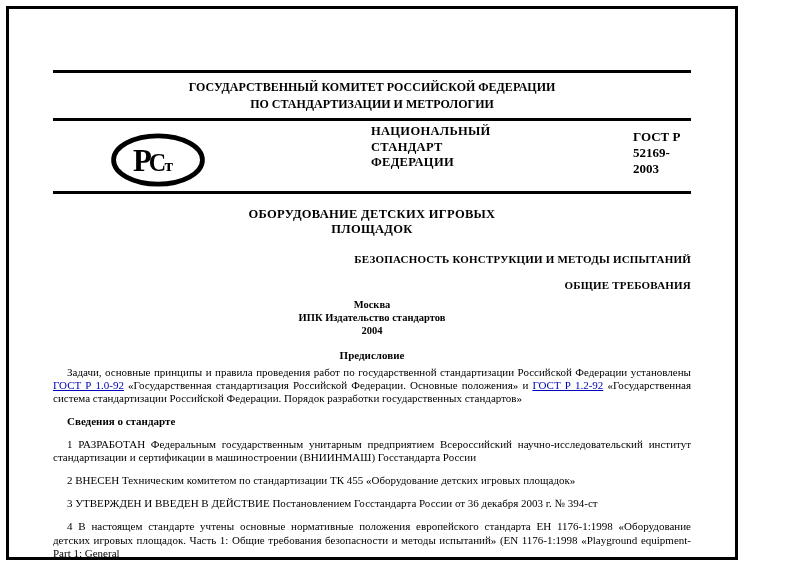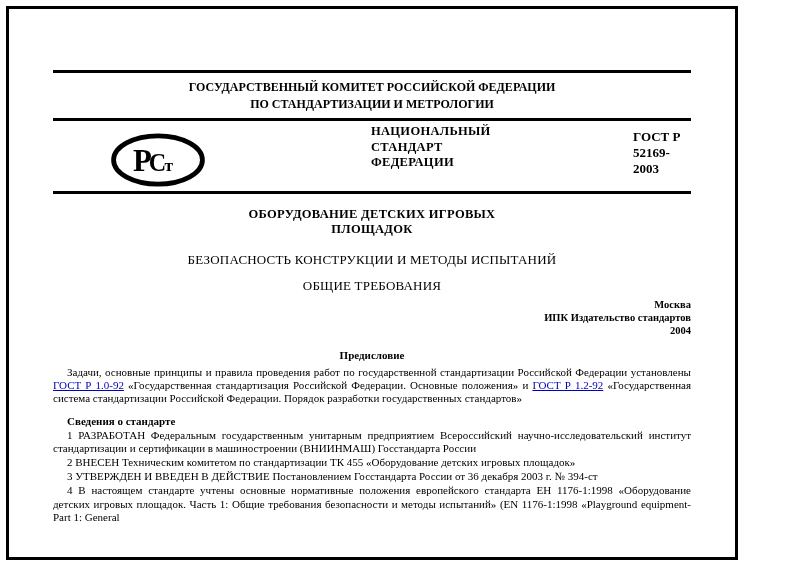--- a/index.html
+++ b/index.html
@@ -38,45 +38,45 @@
   .designation {
     position: absolute; left: 580px; top: 8px;
     font-weight: bold; font-size: 13px; line-height: 16px;
   }
   .main-title {
     text-align: center; font-weight: bold;
     font-size: 12.5px; line-height: 15px;
     margin-top: 13px; letter-spacing: 0.3px;
   }
   .subtitle {
-    text-align: center; font-weight: normal;
-    font-size: 13px; line-height: 13px;
+    text-align: right; font-weight: bold;
+    font-size: 11px; line-height: 13px;
     margin-top: 16px; letter-spacing: 0.2px;
   }
   .subtitle2 { margin-top: 13px; }
   .imprint {
-    text-align: right; font-weight: bold;
+    text-align: center; font-weight: bold;
     font-size: 10.5px; line-height: 13px;
     margin-top: 6px;
   }
   .foreword-heading {
     text-align: center; font-weight: bold;
     font-size: 11px; line-height: 14px;
     margin-top: 11px;
   }
   .body-text {
     font-size: 11px; line-height: 13.2px;
     text-align: justify; text-indent: 14px;
     margin-top: 4px;
   }
   .info-heading {
     font-weight: bold; font-size: 11px; line-height: 14px;
     text-indent: 14px; margin-top: 8px;
   }
-  .item { margin-top: 1px; }
+  .item { margin-top: 10px; }
   a.doc-link { color: #0000bf; text-decoration: underline; cursor: pointer; }
 </style>
 </head>
 <body>
 
 <div class="page">
   <div class="content">
 
     <div class="rule"></div>
 

